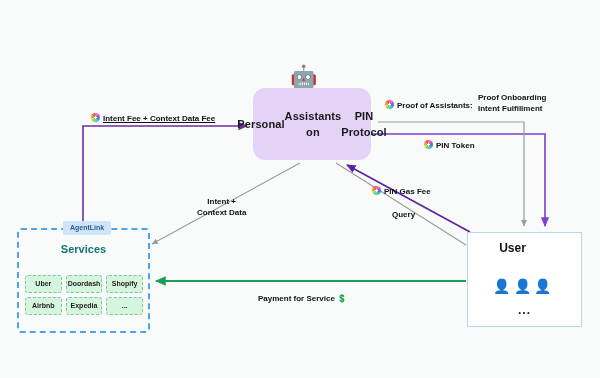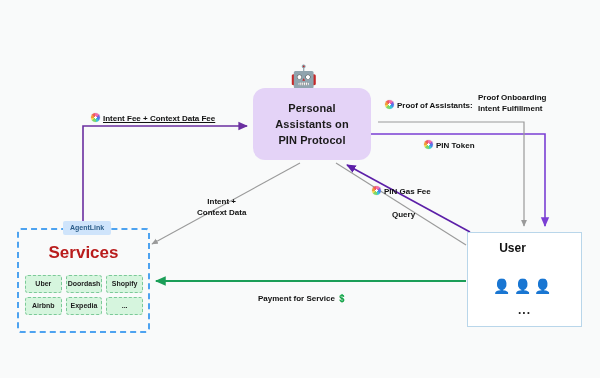--- a/index.html
+++ b/index.html
@@ -29,21 +29,21 @@
   }
 
   
   #pa-box {
     position: absolute;
     left: 253px; top: 88px;
     width: 118px; height: 72px;
     background: #e4d3f7;
     border-radius: 12px;
     display: flex;
-    flex-direction: column;
+    flex-direction: row;
     align-items: center;
     justify-content: center;
     text-align: center;
     box-sizing: border-box;
   }
   #pa-box .pa-line {
     font-size: 11px;
     font-weight: bold;
     color: #1a1a1a;
     line-height: 16px;
@@ -77,23 +77,23 @@
     font-weight: bold;
     padding: 3px 7px 3px 7px;
     border-radius: 2px;
     line-height: 8px;
   }
   #services-title {
     position: absolute;
     left: 17px; top: 243px;
     width: 133px;
     text-align: center;
-    font-size: 17px;
-    font-weight: bold;
-    color: #b91c1c;
+    font-size: 11px;
+    font-weight: bold;
+    color: #0f766e;
   }
   #services-grid {
     position: absolute;
     left: 25px; top: 275px;
     width: 118px;
     display: grid;
     grid-template-columns: repeat(3, 1fr);
     grid-gap: 4px 4px;
   }
   .service-chip {

